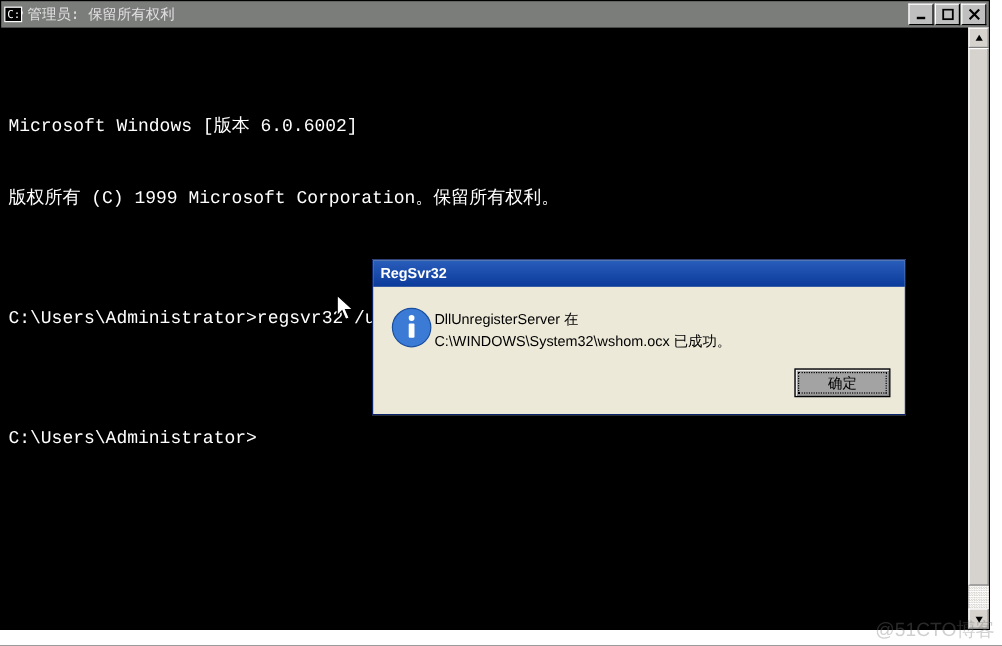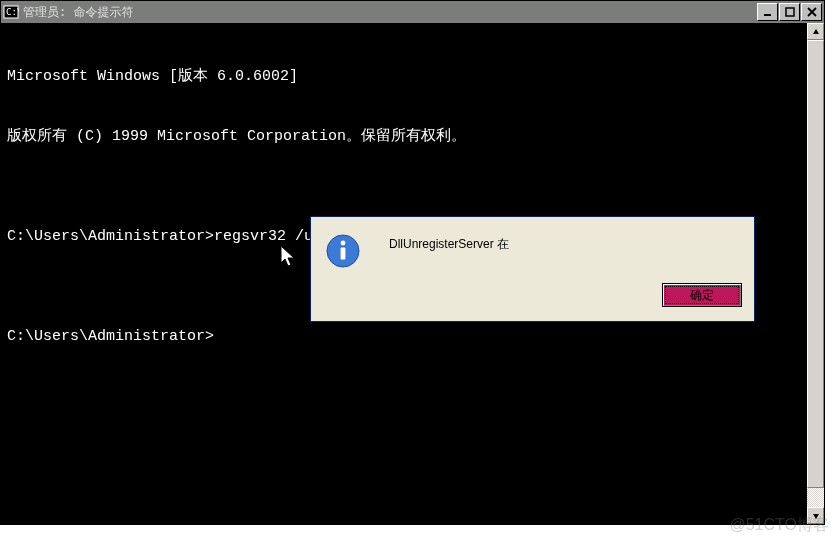--- a/index.html
+++ b/index.html
@@ -64,20 +64,21 @@
     flex: 1;
     background: #000;
     color: #fff;
     font-family: "NSimSun", "SimSun", "Courier New", monospace;
     font-size: 15px;
     line-height: 20px;
     padding: 4px 6px;
     position: relative;
     white-space: pre;
     overflow: hidden;
+    margin-top: 29px;
   }
   .terminal .line { white-space: pre; }
 
   .scrollbar {
     position: absolute;
     right: 0; top: 22px; bottom: 0;
     width: 17px;
     background: #d6d3ce;
     display: flex;
     flex-direction: column;
@@ -136,41 +137,41 @@
     display: flex;
     align-items: center;
     color: #fff;
     padding: 0 6px;
     font-weight: bold;
     font-size: 12px;
   }
   .dlg-body {
     display: flex;
     padding: 16px 14px 10px 14px;
-    gap: 28px;
+    gap: 1px;
   }
   .dlg-icon {
     width: 36px; height: 36px;
     flex: 0 0 36px;
   }
   .dlg-text {
     flex: 1;
     color: #000;
     line-height: 18px;
     padding-top: 2px;
   }
   .dlg-buttons {
     display: flex;
     justify-content: flex-end;
     padding: 4px 12px 14px 12px;
   }
   .dlg-btn {
     min-width: 80px;
     height: 24px;
-    background: #be185d;
+    background: #a3a3a3;
     border: 1px solid #000;
     box-shadow: inset 1px 1px 0 #fff, inset -1px -1px 0 #808080;
     outline: 1px dotted #000;
     outline-offset: -4px;
     font-size: 12px;
     cursor: default;
     display: flex;
     align-items: center; justify-content: center;
   }
 
@@ -190,21 +191,21 @@
 
 <div class="window">
 
   <div class="title-bar">
     <div class="app-icon">
       <svg viewBox="0 0 16 16">
         <rect x="1" y="2" width="14" height="12" fill="#000" stroke="#fff" stroke-width="1"></rect>
         <text x="3" y="11" font-size="9" fill="#fff" font-family="monospace">C:\</text>
       </svg>
     </div>
-    <span class="title-text">管理员: 命令提示符</span>
+    <span class="title-text">管理员: 保留所有权利</span>
     <div class="win-controls">
       <div class="win-btn">
         <svg viewBox="0 0 10 10">
             <rect x="1" y="7" width="7" height="2" fill="#000"></rect>
           </svg>
       </div>
       <div class="win-btn">
         <svg viewBox="0 0 10 10">
             <rect x="1" y="1" width="8" height="8" fill="none" stroke="#000" stroke-width="1.5"></rect>
           </svg>
@@ -243,31 +244,35 @@
   </div>
 </div>
 
 <div class="mouse-pointer">
   <svg viewBox="0 0 18 24">
     <path d="M1 1 L1 18 L5 14 L8 21 L11 20 L8 13 L14 13 Z" fill="#fff" stroke="#000" stroke-width="1"></path>
   </svg>
 </div>
 
 <div class="dialog">
+  <div class="dlg-title">
+    <span>RegSvr32</span>
+  </div>
   <div class="dlg-body">
     <div class="dlg-icon">
       <svg viewBox="0 0 36 36">
         <circle cx="18" cy="18" r="16" fill="#3b7bd6" stroke="#1b4f9e" stroke-width="1"></circle>
         <circle cx="18" cy="18" r="14" fill="#3b7bd6"></circle>
         <circle cx="18" cy="10" r="2.4" fill="#fff"></circle>
         <rect x="15.6" y="14.5" width="4.8" height="12" rx="1" fill="#fff"></rect>
       </svg>
     </div>
     <div class="dlg-text">
       <div>DllUnregisterServer 在</div>
+      <div>C:\WINDOWS\System32\wshom.ocx 已成功。</div>
     </div>
   </div>
   <div class="dlg-buttons">
     <button class="dlg-btn">确定</button>
   </div>
 </div>
 
 <div class="watermark">@51CTO博客</div>
 
 </body></html>

